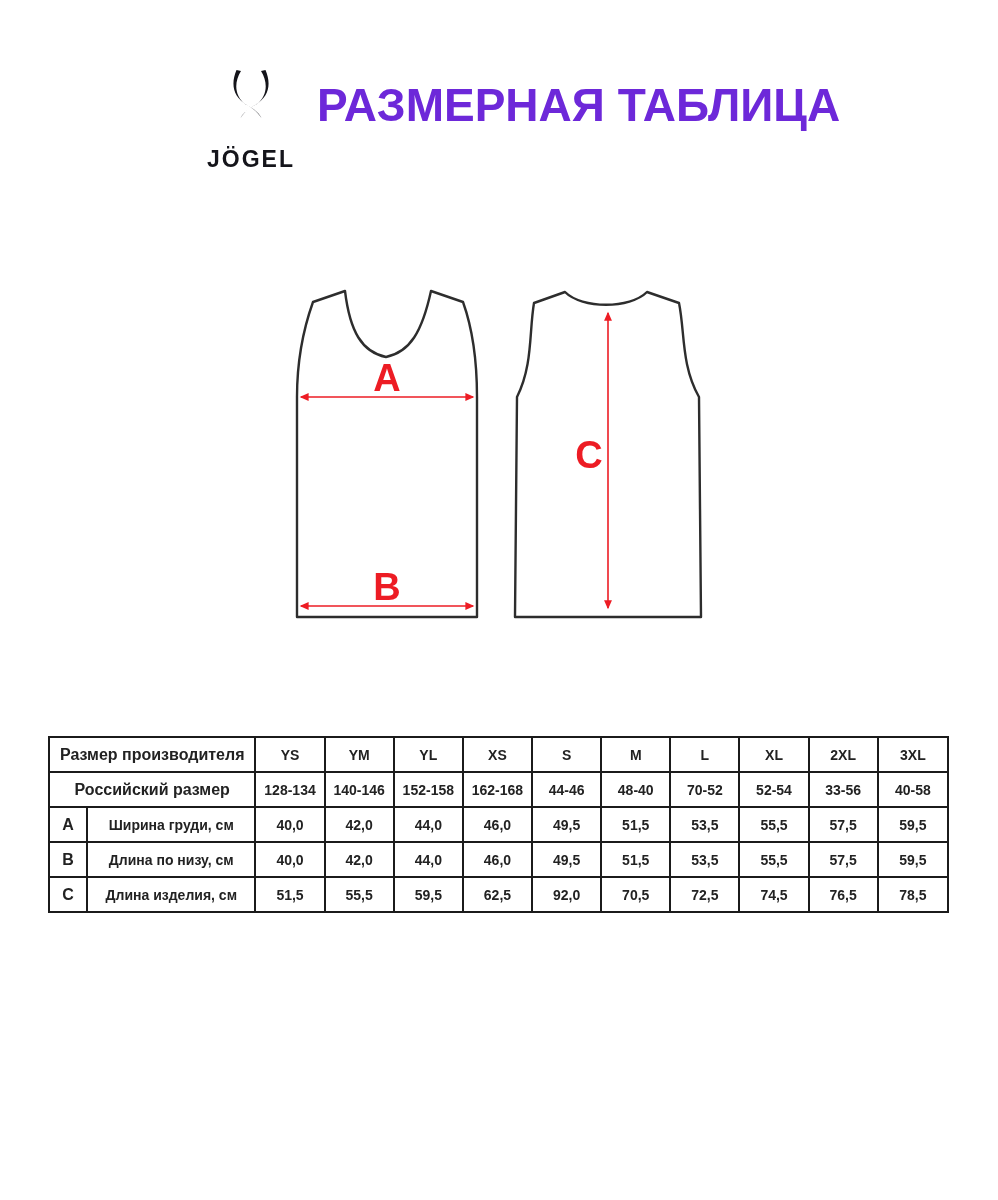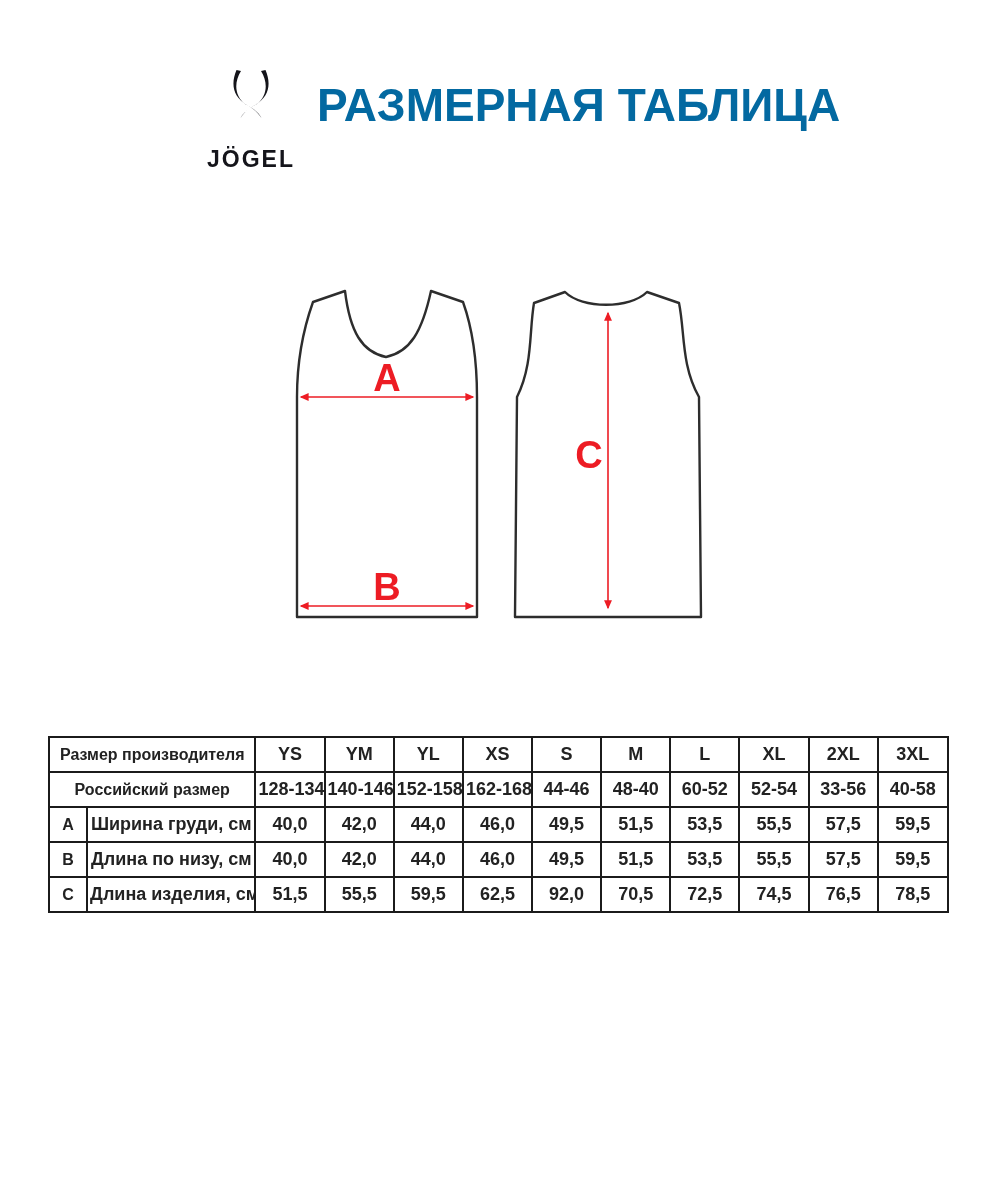--- a/index.html
+++ b/index.html
@@ -5,34 +5,34 @@
   html,body{margin:0;padding:0;background:#ffffff;}
   #page{position:relative;width:998px;height:1200px;background:#ffffff;overflow:hidden;
         font-family:"Liberation Sans", sans-serif;color:#222;}
 
   
   .logo{position:absolute;left:196px;top:62px;width:110px;text-align:center;}
   .logo svg{display:block;margin:0 auto;}
   .brand-name{margin-top:18px;font-size:23px;font-weight:bold;letter-spacing:2px;
               color:#15151b;white-space:nowrap;}
   .page-title{position:absolute;left:317px;top:82px;font-size:46px;line-height:1;
-              font-weight:bold;color:#0369a1;letter-spacing:0px;white-space:nowrap;}
+              font-weight:bold;color:#6d28d9;letter-spacing:0px;white-space:nowrap;}
 
   
   .diagram{position:absolute;left:0;top:0;width:998px;height:700px;}
   .shirt{fill:#ffffff;stroke:#2d2d2d;stroke-width:2.4;stroke-linejoin:round;}
   .m-line{stroke:#ed1c24;stroke-width:1.6;fill:none;}
   .m-label{fill:#ed1c24;font-family:"Liberation Sans", sans-serif;font-size:38px;
            font-weight:600;text-anchor:middle;}
 
   
   .size-table{position:absolute;left:48px;top:736px;width:901px;border-collapse:collapse;
               table-layout:fixed;}
   .size-table td{border:2px solid #1b1b1b;text-align:center;vertical-align:middle;
-                 height:33px;font-size:18px;font-weight:600;color:#222;padding:0 2px;
+                 height:33px;font-size:14px;font-weight:600;color:#222;padding:0 2px;
                  white-space:nowrap;overflow:hidden;}
   .size-table td.hdr-label{font-weight:bold;font-size:16px;}
   .size-table td.letter{font-weight:bold;font-size:16px;}
   .size-table td.desc{font-weight:600;margin-left:27px;}
 </style>
 </head>
 <body>
 
 <div id="page">
 
@@ -108,21 +108,21 @@
         <td>3XL</td>
       </tr>
       <tr>
         <td class="hdr-label" colspan="2">Российский размер</td>
         <td>128-134</td>
         <td>140-146</td>
         <td>152-158</td>
         <td>162-168</td>
         <td>44-46</td>
         <td>48-40</td>
-        <td>60-52</td>
+        <td>70-52</td>
         <td>52-54</td>
         <td>33-56</td>
         <td>40-58</td>
       </tr>
       <tr>
         <td class="letter">A</td>
         <td class="desc">Ширина груди, см</td>
         <td>40,0</td>
         <td>42,0</td>
         <td>44,0</td>

